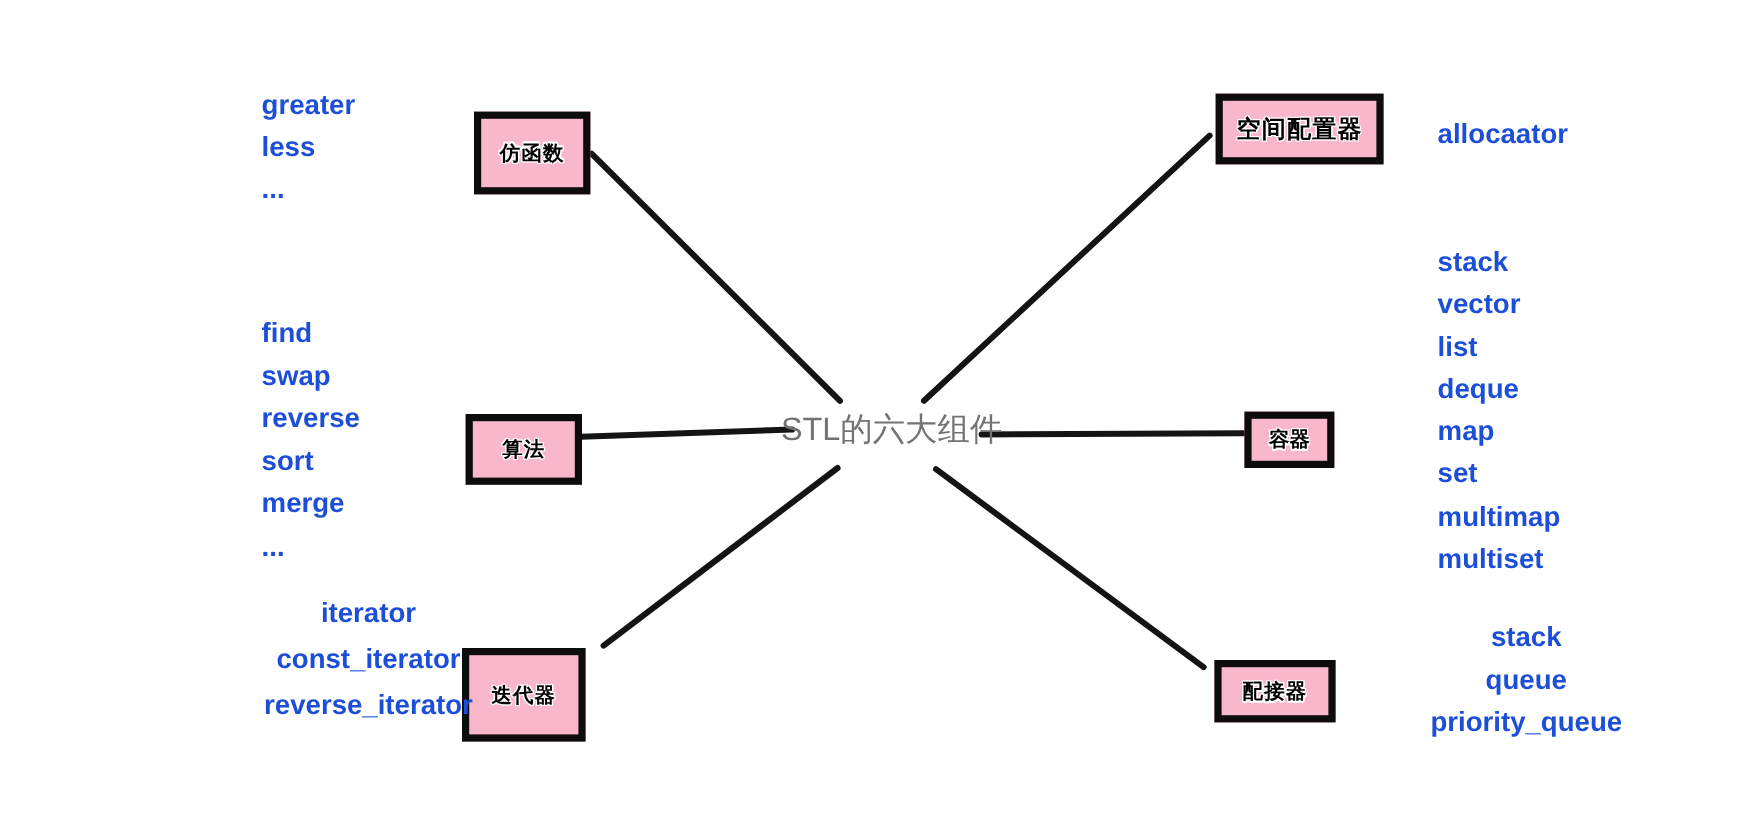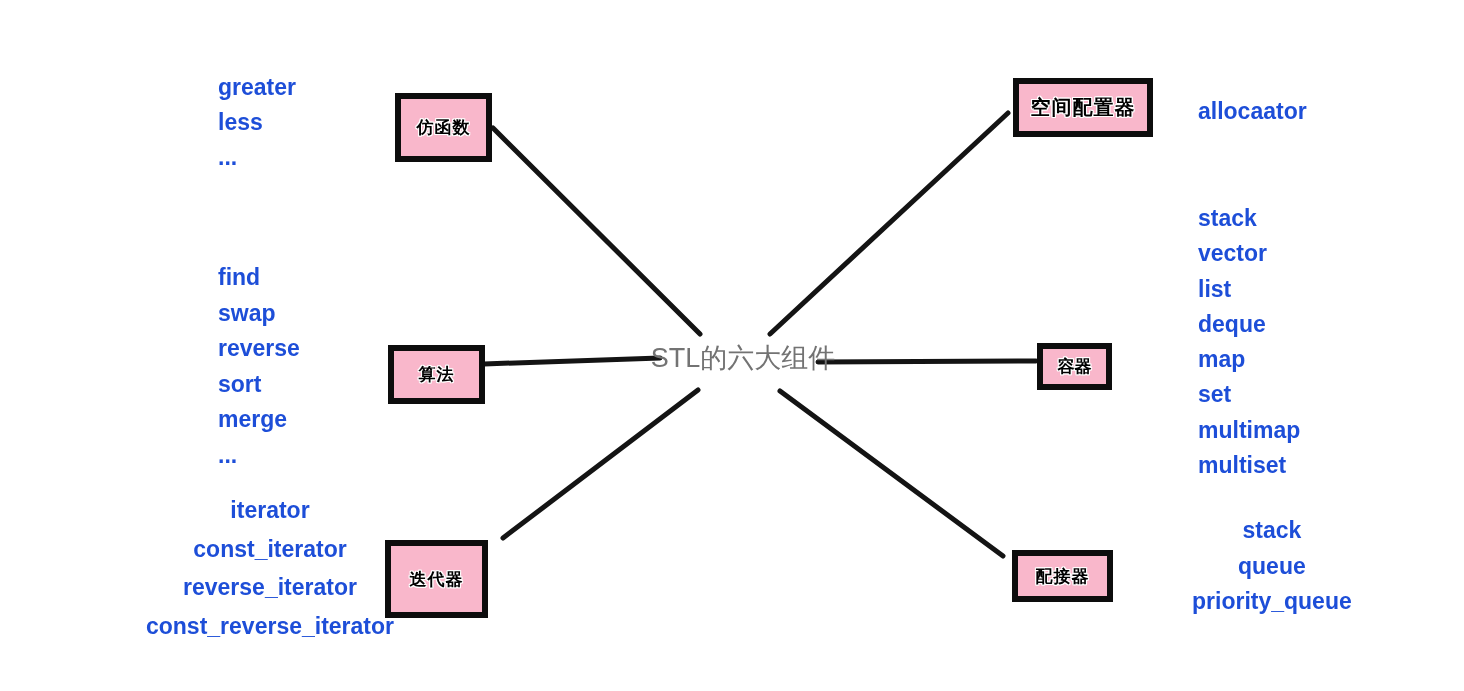--- a/index.html
+++ b/index.html
@@ -129,21 +129,20 @@
     <div>map</div>
     <div>set</div>
     <div>multimap</div>
     <div>multiset</div>
   </div>
 
   <div class="bluelist list-iterator">
     <div>iterator</div>
     <div>const_iterator</div>
     <div>reverse_iterator</div>
-    <div>const_reverse_iterator</div>
   </div>
 
   <div class="bluelist list-adapter">
     <div>stack</div>
     <div>queue</div>
     <div>priority_queue</div>
   </div>
 
 </div>
 

